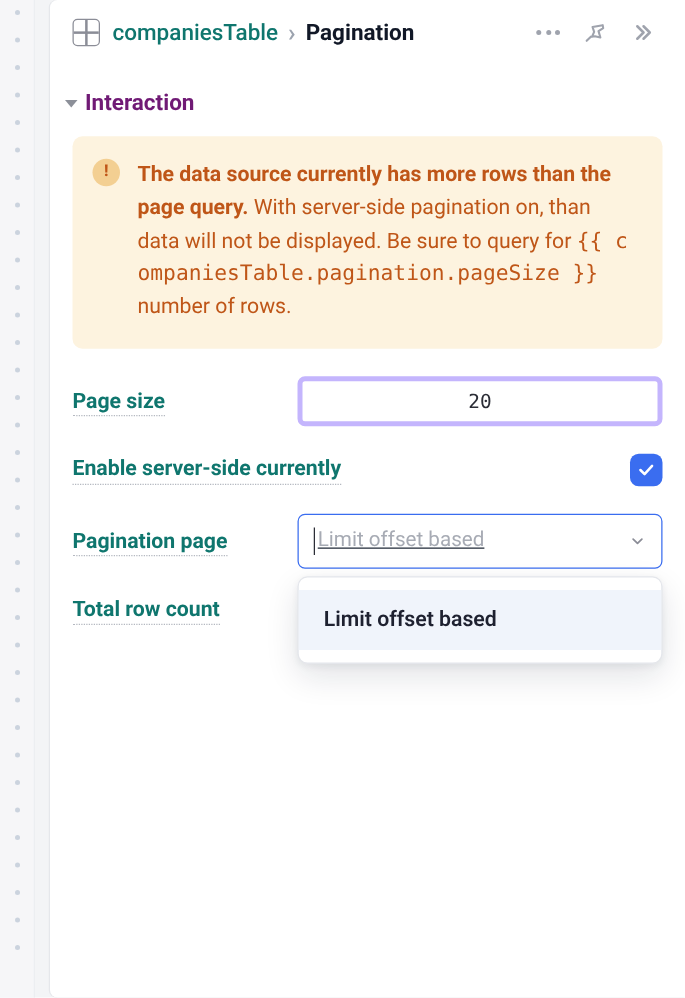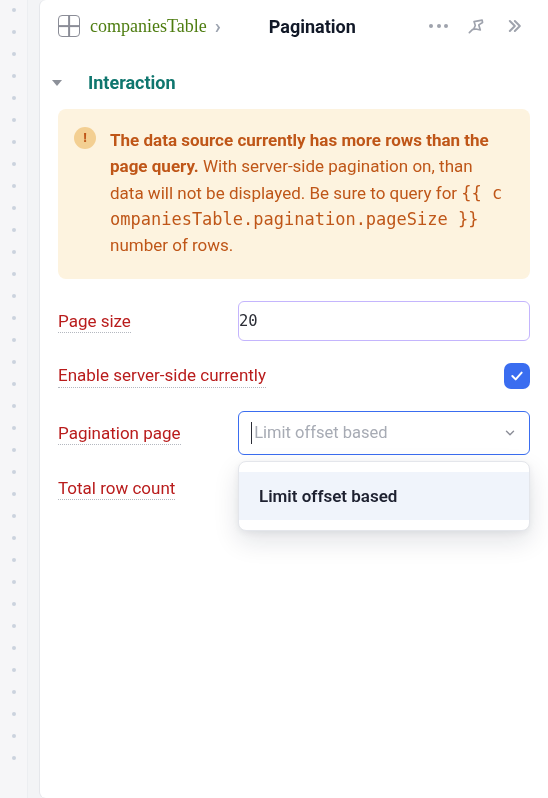--- a/index.html
+++ b/index.html
@@ -58,23 +58,23 @@
   }
   .table-icon::before { left: 0; right: 0; top: 50%; height: 1.8px; transform: translateY(-50%); }
   .table-icon::after  { top: 0; bottom: 0; left: 50%; width: 1.8px; transform: translateX(-50%); }
   .breadcrumb {
     display: flex;
     align-items: center;
     gap: 8px;
     font-size: 18px;
     flex: 1;
   }
-  .breadcrumb .root { color: #4d7c0f; font-weight: 500; font-family: Liberation Serif, serif; }
+  .breadcrumb .root { color: #0f766e; font-weight: 500; }
   .breadcrumb .sep  { color: #9ca3af; font-size: 20px; font-weight: 600; }
-  .breadcrumb .current { font-weight: 700; color: #111827; margin-left: 40px; }
+  .breadcrumb .current { font-weight: 700; color: #111827; }
   .hdr-actions {
     display: flex;
     align-items: center;
     gap: 18px;
     color: #94979e;
     padding-right: 6px;
   }
   .icon-dot3 { display: flex; gap: 3.5px; }
   .icon-dot3 span { width: 4px; height: 4px; background: #9fa3ad; border-radius: 50%; display: block; }
 
@@ -84,21 +84,21 @@
     padding: 20px 18px 16px 12px;
     gap: 4px;
   }
   .collapse-caret {
     width: 0; height: 0;
     border-left: 5px solid transparent;
     border-right: 5px solid transparent;
     border-top: 6px solid #8c9099;
     margin-right: 2px;
   }
-  .section-title { font-size: 18px; font-weight: 700; color: #0f766e; margin-left: 20px; }
+  .section-title { font-size: 18px; font-weight: 700; color: #701a75; }
 
   .alert {
     margin: 0 18px 18px 18px;
     background: #fdf3df;
     border-radius: 8px;
     padding: 18px 20px 20px 52px;
     position: relative;
     color: #bf5618;
     font-size: 17px;
     line-height: 1.55;
@@ -127,49 +127,52 @@
     flex-direction: column;
     gap: 22px;
   }
   .row {
     display: flex;
     align-items: center;
     gap: 12px;
   }
   .label {
     font-size: 17px;
-    color: #b91c1c;
+    color: #0f766e;
     border-bottom: 1.5px dotted #b4b8c0;
     padding-bottom: 1px;
     line-height: 1.3;
+    font-weight: bold;
   }
   .label-col { width: 168px; flex: 0 0 auto; }
   .input-text {
     flex: 1;
     height: 40px;
-    border: 1px solid #c4b5fd;
+    border: 4px solid #c4b5fd;
     border-radius: 6px;
-    padding: 0 0;
+    padding: 0 28px;
     font-size: 15.5px;
     font-family: ui-monospace, SFMono-Regular, Menlo, monospace;
     color: #2b2d36;
     background: #fff;
+    text-align: center;
   }
   .checkbox {
     width: 26px; height: 26px;
     border-radius: 7px;
     background: #3a6df0;
     display: flex; align-items: center; justify-content: center;
     margin-left: auto;
   }
   .checkbox svg { stroke: #fff; stroke-width: 3; fill: none; stroke-linecap: round; stroke-linejoin: round; }
 
   .select-wrap {
     flex: 1;
     position: relative;
+    text-decoration: underline;
   }
   .select-input {
     width: 100%;
     height: 44px;
     border: 1.5px solid #3a6df0;
     border-radius: 6px;
     padding: 0 36px 0 12px;
     font-size: 16.5px;
     color: #a7abb4;
     background: #fff;

